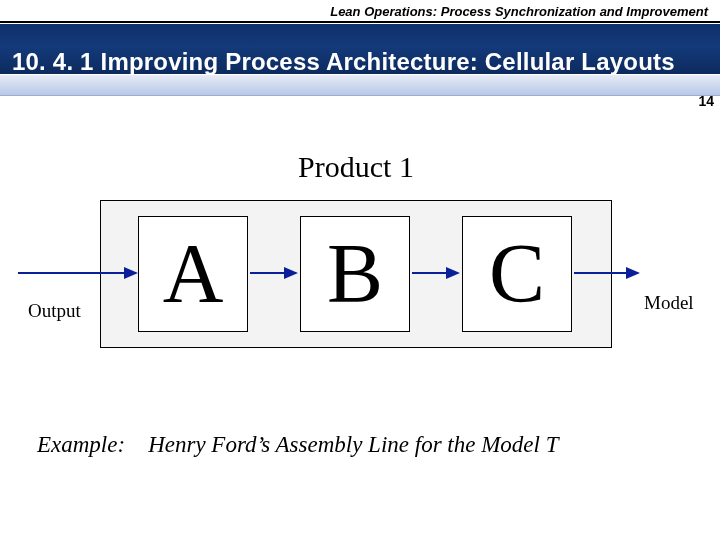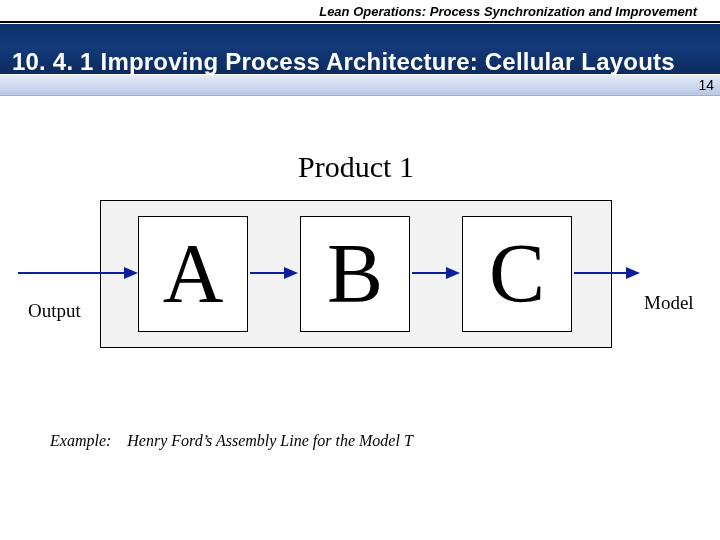--- a/index.html
+++ b/index.html
@@ -1,26 +1,26 @@
 <!DOCTYPE html>
 <html><head>
 <meta charset="utf-8">
 <style>
   * { margin: 0; padding: 0; box-sizing: border-box; }
   html, body { width: 720px; height: 540px; font-family: "Times New Roman", Times, serif; background: #fff; overflow: hidden; }
   .slide { position: relative; width: 720px; height: 540px; background: #fff; }
 
-  .course-header { position: absolute; top: 0; left: 0; right: 0; height: 24px; text-align: right; padding-right: 23px; font-style: italic; font-weight: bold; font-size: 13px; color: #000; line-height: 24px; font-family: Arial, Helvetica, sans-serif; }
+  .course-header { position: absolute; top: 0; left: 0; right: 0; height: 24px; text-align: right; padding-right: 12px; font-style: italic; font-weight: bold; font-size: 13px; color: #000; line-height: 24px; font-family: Arial, Helvetica, sans-serif; }
   .course-header::after { content: ""; position: absolute; left: 0; right: 0; bottom: 1px; height: 2px; background: #000; }
 
   .title-bar { position: absolute; top: 24px; left: 0; right: 0; height: 50px; background: linear-gradient(to bottom, #0e2f6a 0%, #143a7a 45%, #0c2a5e 100%); display: flex; align-items: center; }
   .title-text { color: #fff; font-family: Liberation Sans, sans-serif; font-weight: 900; font-size: 24px; padding-left: 12px; letter-spacing: 0.2px; margin-top: 25px; }
 
   .sub-bar { position: absolute; top: 74px; left: 0; right: 0; height: 22px; background: linear-gradient(to bottom, #e6ecf7 0%, #b8c8e6 100%); border-top: 1px solid #fff; border-bottom: 1px solid #9baed0; }
-  .page-num { position: absolute; right: 6px; top: 2px; font-family: Arial, Helvetica, sans-serif; font-weight: normal; font-size: 14px; color: #000; }
+  .page-num { position: absolute; right: 6px; top: 18px; font-family: Arial, Helvetica, sans-serif; font-weight: bold; font-size: 14px; color: #000; }
 
   .product-title { position: absolute; top: 150px; left: 0; right: 8px; text-align: center; font-size: 30px; color: #000; }
 
   .diagram-area { position: absolute; top: 200px; left: 100px; width: 512px; height: 148px; }
   .cell-box { position: absolute; top: 0; width: 512px; height: 148px; border: 1.5px solid #000; background: #f3f3f3; }
 
   .station { position: absolute; top: 16px; width: 110px; height: 116px; border: 1.5px solid #000; background: #fff; display: flex; align-items: center; justify-content: center; font-size: 84px; line-height: 1; }
   .station-a { left: 38px; }
   .station-b { left: 200px; }
   .station-c { left: 362px; }
@@ -30,21 +30,21 @@
 
   .arrow-in    { top: 272px; left: 18px;  width: 118px; }
   .arrow-ab    { top: 272px; left: 250px; width: 46px; }
   .arrow-bc    { top: 272px; left: 412px; width: 46px; }
   .arrow-out   { top: 272px; left: 574px; width: 64px; }
 
   .io-label { position: absolute; font-size: 19px; }
   .input-label  { top: 300px; left: 28px; }
   .output-label { top: 292px; left: 644px; }
 
-  .example { position: absolute; top: 432px; left: 50px; right: 30px; font-size: 16px; font-style: italic; }
+  .example { position: absolute; top: 432px; left: 37px; right: 30px; font-size: 23px; font-style: italic; }
   .example .lead { font-style: italic; }
 </style>
 </head>
 <body>
 
 <div class="slide">
 
   <div class="course-header">
     <span>Lean Operations: Process Synchronization and Improvement</span>
   </div>

